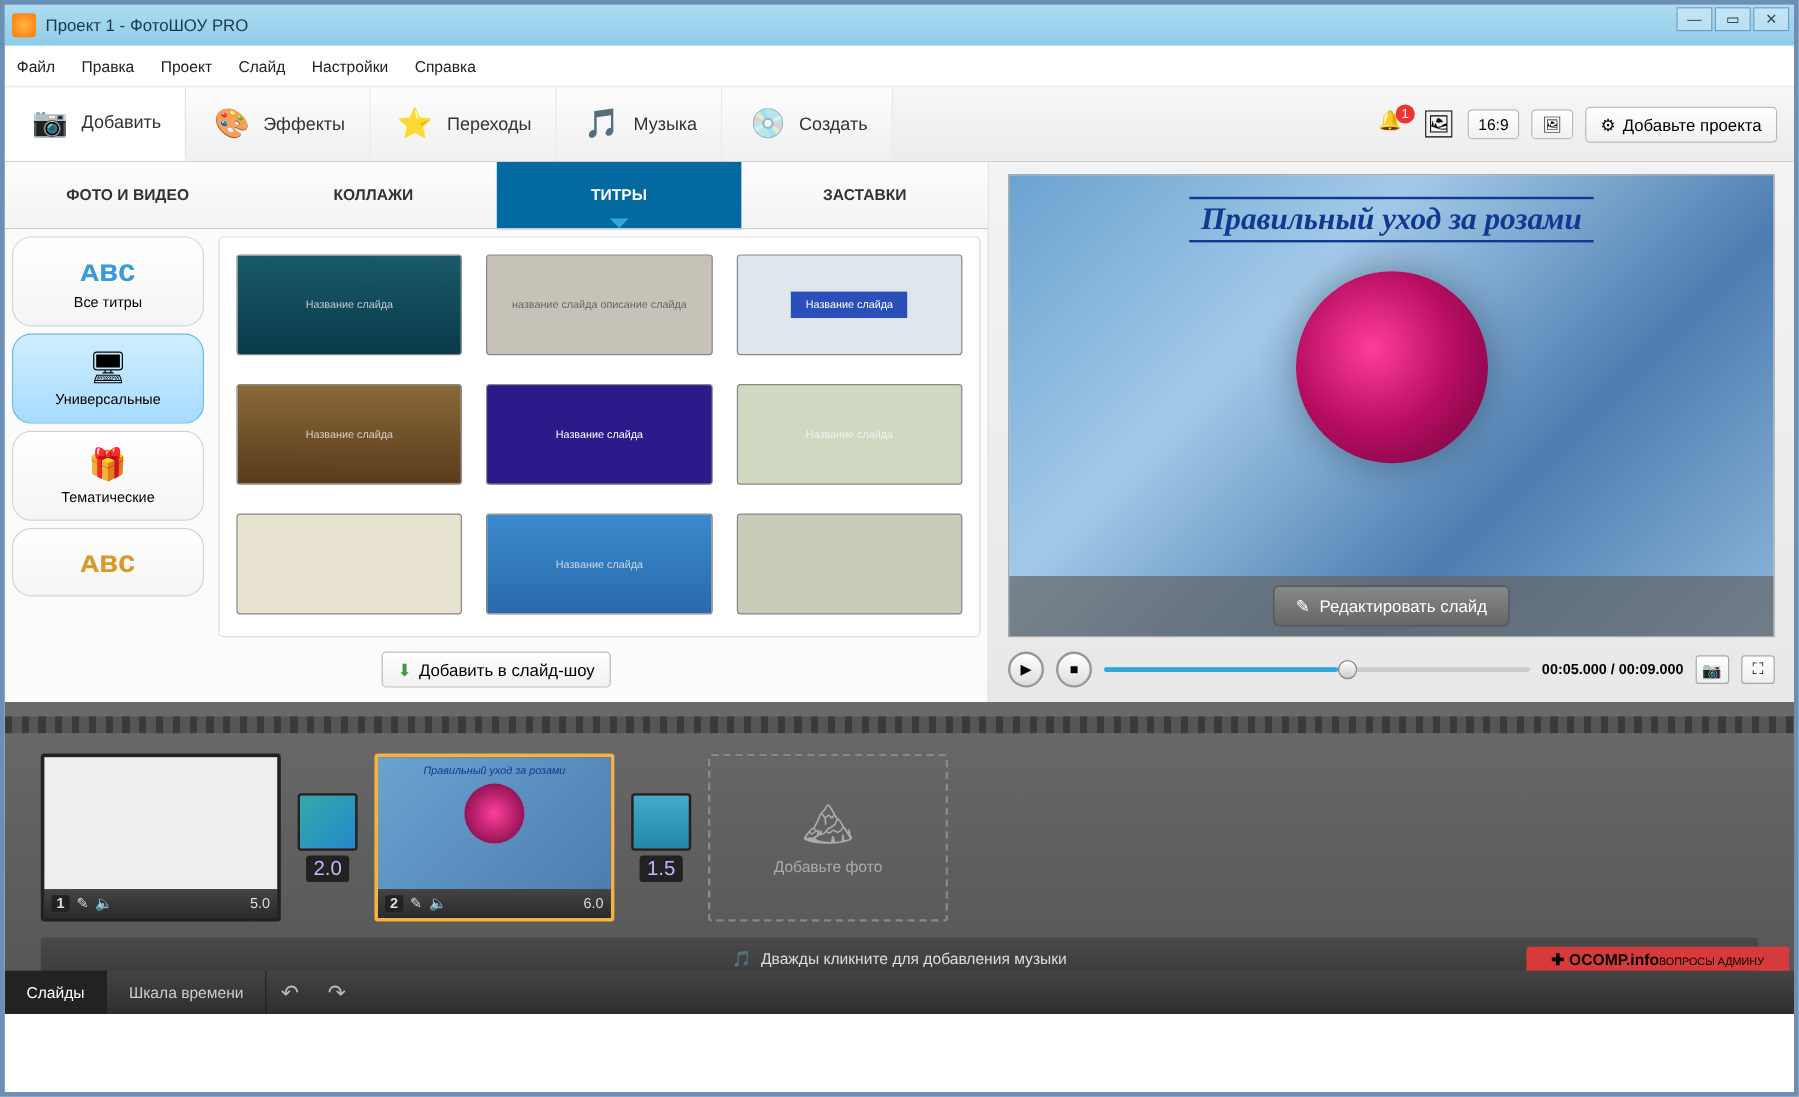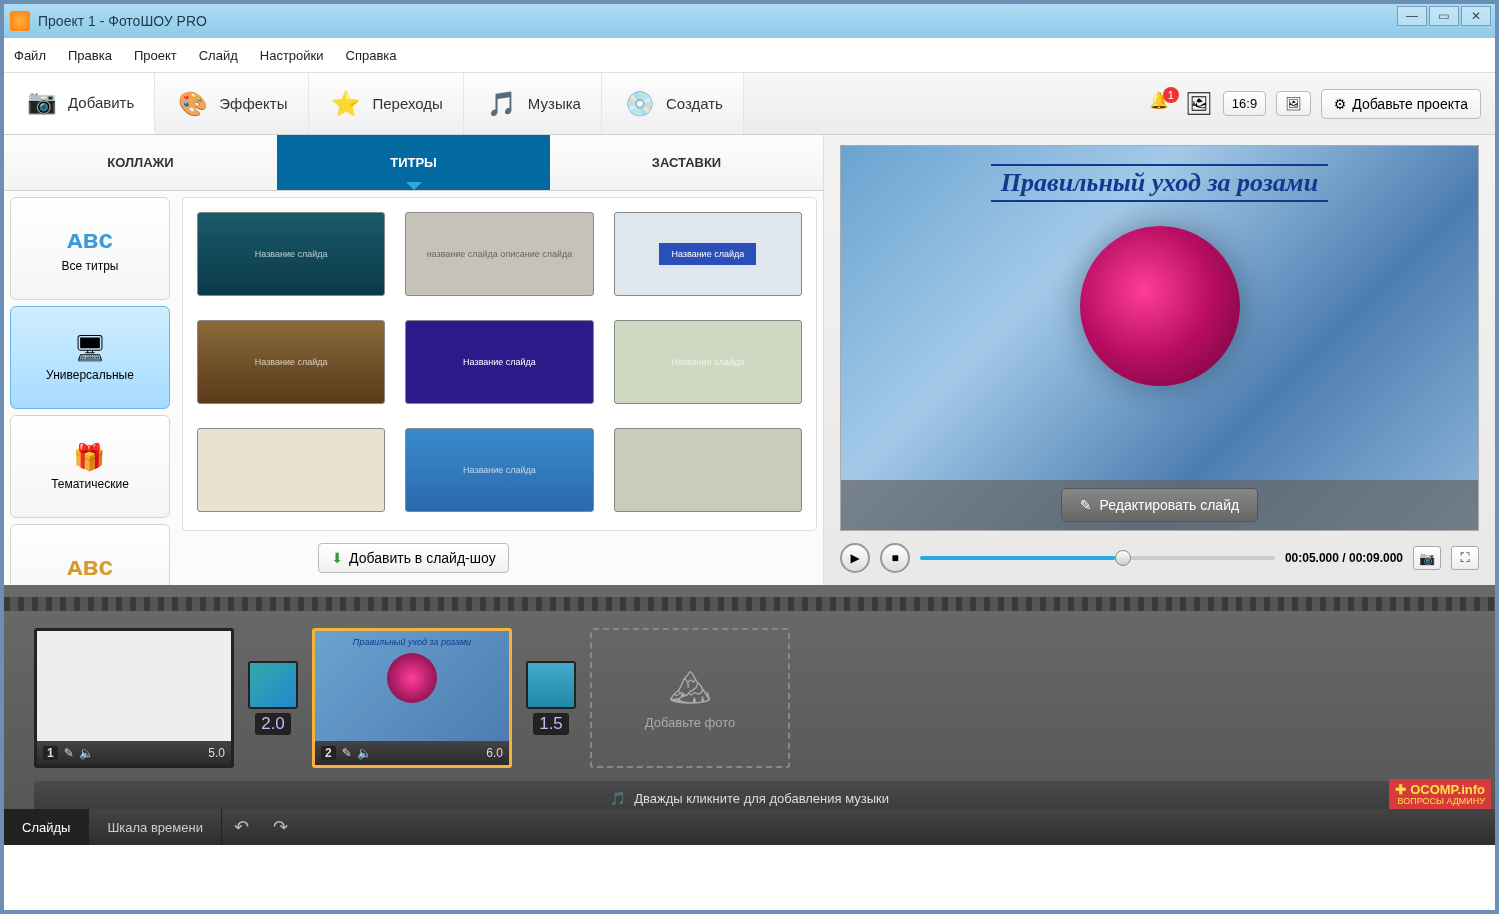--- a/index.html
+++ b/index.html
@@ -30,21 +30,21 @@
 
 .leftpane { width: 820px; background: #fbfbfb; border-right: 1px solid #ddd; display: flex; flex-direction: column; }
 
 .subtabs { height: 56px; display: flex; }
 .subtabs .stab { flex: 1; display: flex; align-items: center; justify-content: center; font-size: 13px; font-weight: bold; color: #333; cursor: pointer; border-bottom: 1px solid #d0d0d0; background: linear-gradient(#fdfdfd,#f3f3f3); position: relative; }
 .subtabs .stab.active { background: #0369a1; color: #fff; }
 .subtabs .stab.active:after { content: ""; position: absolute; bottom: -8px; left: 50%; margin-left: -8px; border: 8px solid transparent; border-top-color: #2eaadc; }
 
 .titrow { display: flex; flex: 1; min-height: 0; }
 .cats { width: 172px; padding: 6px; display: flex; flex-direction: column; gap: 6px; }
-.cats .cat { background: linear-gradient(#fff,#f5f5f5); border: 1px solid #d5d5d5; border-radius: 6px; padding: 26px 6px; display: flex; flex-direction: column; align-items: center; gap: 4px; cursor: pointer; font-size: 12px; }
+.cats .cat { background: linear-gradient(#fff,#f5f5f5); border: 1px solid #d5d5d5; border-radius: 16px; padding: 12px 6px; display: flex; flex-direction: column; align-items: center; gap: 4px; cursor: pointer; font-size: 12px; }
 .cats .cat.active { background: linear-gradient(#cfeeff,#a6dbff); border-color: #6ab7e6; }
 .cats .cat .cico { font-size: 26px; }
 
 .gallery { flex: 1; border: 1px solid #ddd; margin: 6px; border-radius: 4px; overflow-y: auto; padding: 14px; display: grid; grid-template-columns: repeat(3,1fr); gap: 20px; background: #fff; position: relative; }
 .gallery .thumb { height: 84px; border: 1px solid #888; border-radius: 3px; background: #567; display: flex; align-items: center; justify-content: center; color: rgba(255,255,255,0.7); font-size: 9px; text-align: center; padding: 4px; cursor: pointer; }
 
 .addbtn { margin: 6px auto 12px; }
 
 .rightpane { flex: 1; display: flex; flex-direction: column; background: linear-gradient(#f3f3f3,#e8e8e8); }
 
@@ -76,21 +76,21 @@
 .trans .tdur { background: #222; color: #c4b5fd; font-size: 17px; padding: 1px 6px; border-radius: 3px; }
 .addphoto { width: 200px; height: 140px; border: 2px dashed #888; border-radius: 3px; display: flex; flex-direction: column; align-items: center; justify-content: center; color: #aaa; font-size: 13px; gap: 8px; cursor: pointer; }
 
 .music-track { margin: 10px 30px 0; height: 34px; background: linear-gradient(#4a4a4a,#3a3a3a); border-radius: 4px; display: flex; align-items: center; justify-content: center; color: #ddd; font-size: 13px; gap: 8px; cursor: pointer; }
 
 .tl-bottom { position: absolute; left: 0; right: 0; bottom: 0; height: 36px; background: linear-gradient(#444,#2e2e2e); display: flex; align-items: center; }
 .tl-bottom .ttab { padding: 0 18px; height: 100%; display: flex; align-items: center; color: #ccc; font-size: 13px; cursor: pointer; border-right: 1px solid #222; }
 .tl-bottom .ttab.act { background: #222; color: #fff; }
 .tl-bottom .undo { padding: 0 12px; color: #bbb; font-size: 18px; cursor: pointer; }
 
-.watermark { position: absolute; right: 4px; bottom: 36px; background: #d63a3a; color: #fde047; padding: 4px 6px 2px; font-size: 13px; font-weight: bold; border-radius: 3px 0 0 0; display: flex; flex-direction: column; align-items: flex-end; line-height: 1.1; z-index: 50; }
+.watermark { position: absolute; right: 4px; bottom: 36px; background: #d63a3a; color: #000000; padding: 4px 21px 2px; font-size: 13px; font-weight: bold; border-radius: 3px 0 0 0; display: flex; flex-direction: row; align-items: flex-end; line-height: 1.1; z-index: 50; }
 .watermark .sub { font-size: 9px; font-weight: normal; }
 
 
 .i-cam:before{content:"📷";} .i-fx:before{content:"🎨";} .i-star:before{content:"⭐";}
 .i-music:before{content:"🎵";} .i-dvd:before{content:"💿";} .i-bell:before{content:"🔔";}
 .i-img:before{content:"🖼";} .i-gear:before{content:"⚙";} .i-abc:before{content:"ᴀʙᴄ";}
 .i-tv:before{content:"🖥";} .i-gift:before{content:"🎁";} .i-down:before{content:"⬇";}
 .i-pen:before{content:"✎";} .i-play:before{content:"▶";} .i-stop:before{content:"■";}
 .i-snap:before{content:"📷";} .i-full:before{content:"⛶";} .i-note:before{content:"🎵";}
 .i-mnt:before{content:"🏔";} .i-spk:before{content:"🔈";} .i-plus:before{content:"✚";}
@@ -153,20 +153,21 @@
       <span class="i-gear"></span>
       <span>Добавьте проекта</span>
     </div>
   </div>
 </div>
 
 <div class="content">
 
   <div class="leftpane">
     <div class="subtabs">
+      <div class="stab">ФОТО И ВИДЕО</div>
       <div class="stab">КОЛЛАЖИ</div>
       <div class="stab active">ТИТРЫ</div>
       <div class="stab">ЗАСТАВКИ</div>
     </div>
     <div class="titrow">
       <div class="cats">
         <div class="cat">
           <div class="cico i-abc" style="color:#3a9bd8;font-weight:bold"></div>
           <span>Все титры</span>
         </div>

